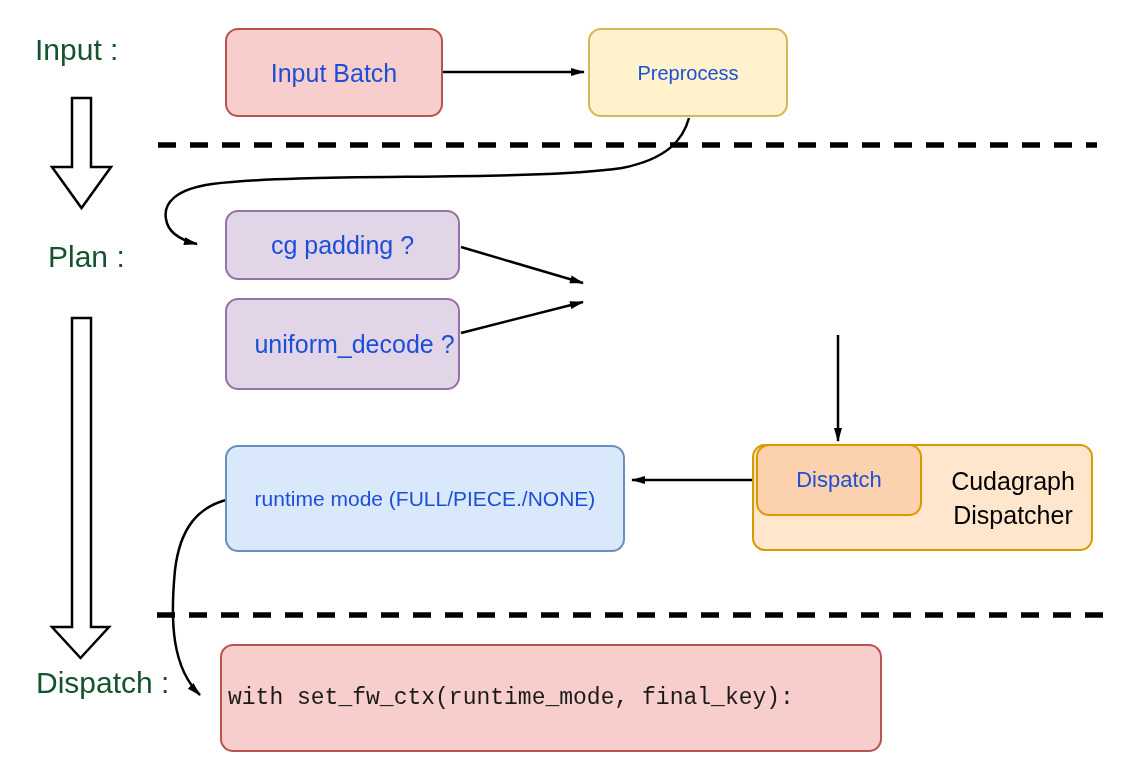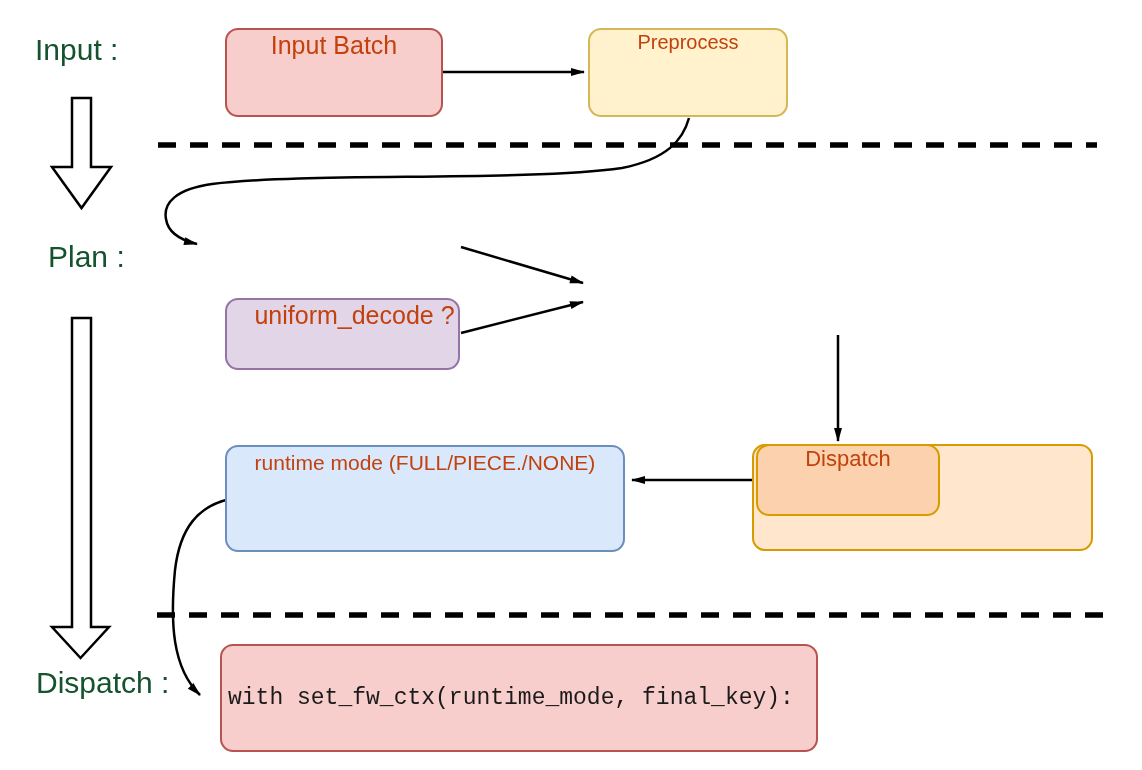--- a/index.html
+++ b/index.html
@@ -12,45 +12,46 @@
   }
   #wires{position:absolute;left:0;top:0;width:1142px;height:770px;}
   .node{
     position:absolute;
     box-sizing:border-box;
     border:2px solid #888;
     border-radius:13px;
     display:flex;
     flex-direction:column;
     align-items:center;
+    justify-content:center;
     text-align:center;
-    color:#c2410c;
+    color:#1d4ed8;
     line-height:1.2;
   }
   .stage-label{
     position:absolute;
     font-weight:400;
     font-size:30px;
     color:#14532d;
     white-space:nowrap;
     margin-left:8px;
   }
   .node .ln{display:block;white-space:pre;}
   #node-input-batch   {left:225px;top:28px; width:218px;height:89px; font-size:25px;}
   #node-preprocess    {left:588px;top:28px; width:200px;height:89px; font-size:20px;}
   #node-cg-padding    {left:225px;top:210px;width:235px;height:70px; font-size:25px;}
-  #node-uniform-decode{left:225px;top:298px;width:235px;height:72px; font-size:25px;padding-left:24px;}
+  #node-uniform-decode{left:225px;top:298px;width:235px;height:92px; font-size:25px;padding-left:24px;}
   #node-init-key      {left:588px;top:227px;width:501px;height:108px;font-size:22px;line-height:31px;}
   #node-cudagraph     {left:752px;top:444px;width:341px;height:107px;}
-  #node-dispatch      {left:756px;top:444px;width:184px;height:72px; font-size:22px;}
+  #node-dispatch      {left:756px;top:444px;width:166px;height:72px; font-size:22px;}
   #cudagraph-label    {position:absolute;left:933px;top:444px;width:160px;height:107px;
                        display:flex;flex-direction:column;align-items:center;justify-content:center;
                        font-size:25px;line-height:34px;color:#000;text-align:center;}
   #node-runtime-mode  {left:225px;top:445px;width:400px;height:107px;font-size:21px;line-height:31px;}
-  #node-execute-code  {left:220px;top:644px;width:598px;height:108px;
+  #node-execute-code  {left:220px;top:644px;width:662px;height:108px;
                        font-family:"Liberation Mono",monospace;font-size:23px;line-height:30px;
                        align-items:flex-start;justify-content:center;text-align:left;
                        padding-left:6px;color:#1a1a1a;}
   #label-input  {left:27px;top:33px;}
   #label-plan   {left:40px;top:240px;}
   #label-execute{left:28px;top:666px;}
 </style>
 </head>
 <body>
 
@@ -88,30 +89,37 @@
   <div class="stage-label" id="label-execute">Dispatch :</div>
 
   <div class="node" id="node-input-batch" style="background-color: rgb(248, 206, 204); border-color: rgb(184, 84, 80);">
     <span class="ln">Input Batch</span>
   </div>
 
   <div class="node" id="node-preprocess" style="background-color: rgb(255, 242, 204); border-color: rgb(214, 182, 86);">
     <span class="ln">Preprocess</span>
   </div>
 
+  <div class="node" id="node-cg-padding" style="background-color: rgb(225, 213, 231); border-color: rgb(150, 115, 166);">
+    <span class="ln">cg padding ?</span>
+  </div>
 
   <div class="node" id="node-uniform-decode" style="background-color: rgb(225, 213, 231); border-color: rgb(150, 115, 166);">
     <span class="ln">uniform_decode ?</span>
   </div>
 
 
   <div class="node" id="node-cudagraph" style="background-color: rgb(255, 230, 204); border-color: rgb(215, 155, 0);">
   </div>
   <div class="node" id="node-dispatch" style="background-color: rgb(251, 210, 173); border-color: rgb(215, 155, 0);">
     <span class="ln">Dispatch</span>
+  </div>
+  <div id="cudagraph-label">
+    <span class="ln">Cudagraph</span>
+    <span class="ln">Dispatcher</span>
   </div>
 
   <div class="node" id="node-runtime-mode" style="background-color: rgb(218, 232, 252); border-color: rgb(108, 142, 191);">
     <span class="ln">runtime mode (FULL/PIECE./NONE)</span>
   </div>
 
   <div class="node" id="node-execute-code" style="background-color: rgb(248, 206, 204); border-color: rgb(184, 84, 80);">
     <span class="ln">with set_fw_ctx(runtime_mode, final_key):</span>
   </div>
 

